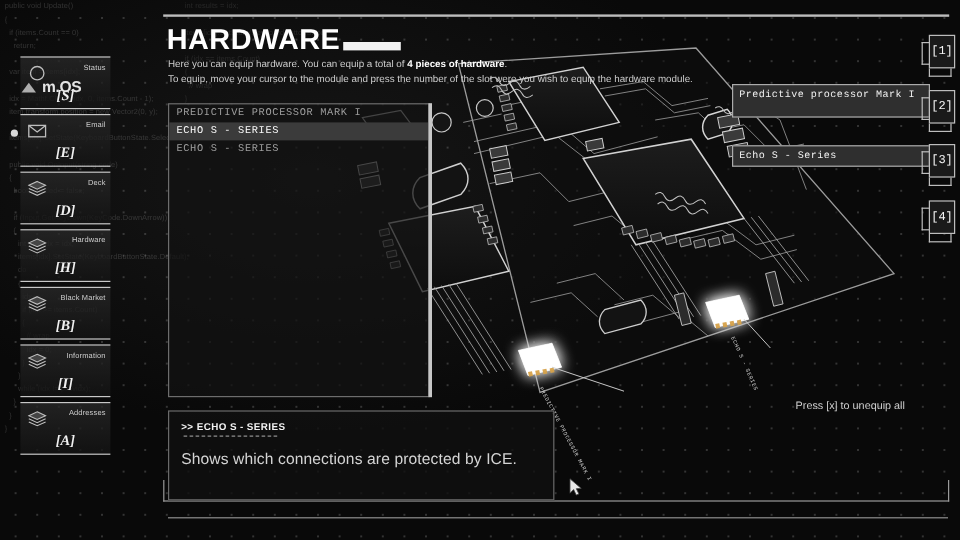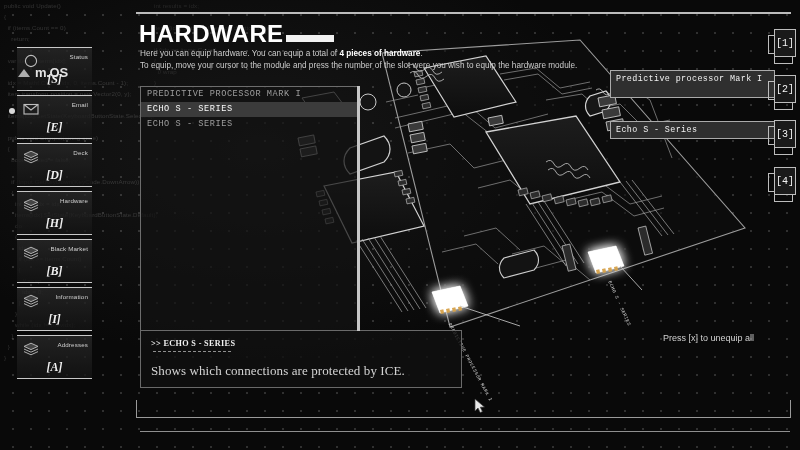--- a/index.html
+++ b/index.html
@@ -198,26 +198,25 @@
   #slot-num-4 { top:167px; }
 
   
   .unequip {
     position:absolute; left:663px; top:333px;
     font-size:9px; color:#cfcfcf; z-index:12;
   }
 
   
   .desc-panel {
-    position:absolute; left:140px; top:330px; width:322px; height:58px;
+    position:absolute; left:140px; top:342px; width:322px; height:75px;
     border:1px solid #6a6a6a;
     background:rgba(16,16,16,.80);
     z-index:11;
     padding:8px 10px;
-    font-family:Liberation Serif, serif;
   }
   .desc-title {
     font-size:8.2px; font-weight:700; letter-spacing:.35px; color:#f2f2f2;
   }
   .desc-rule {
     margin:3px 0 0 2px; width:78px; height:0;
     border-top:1px dashed #8f8f8f;
   }
   .desc-body {
     margin-top:11px;

